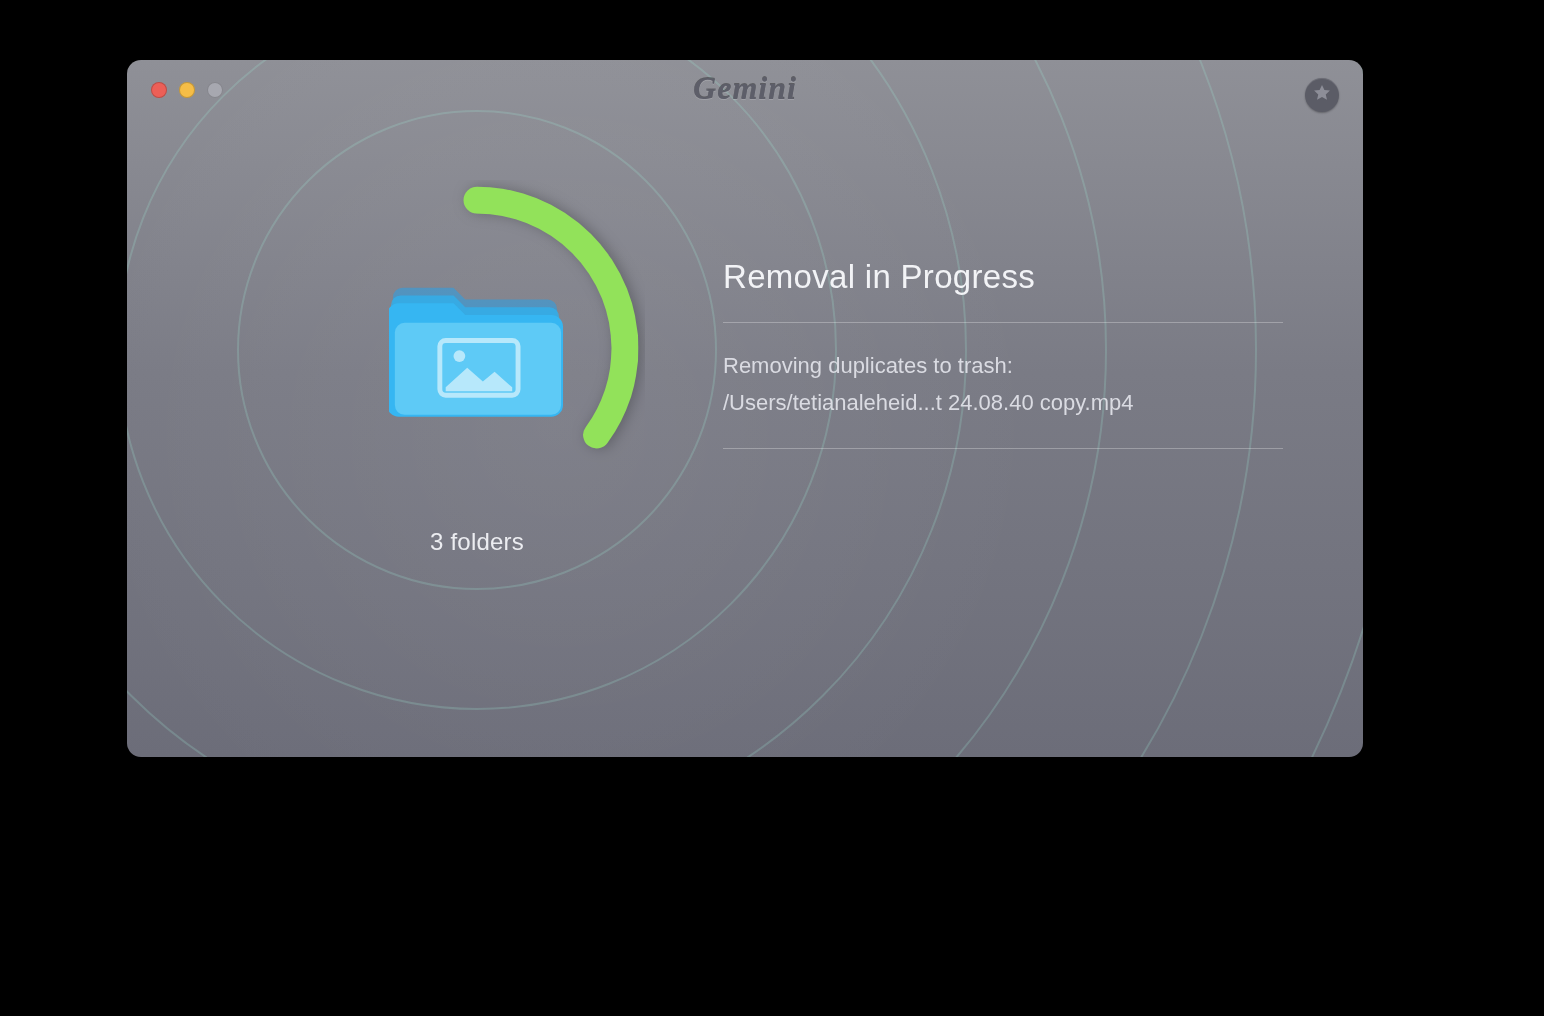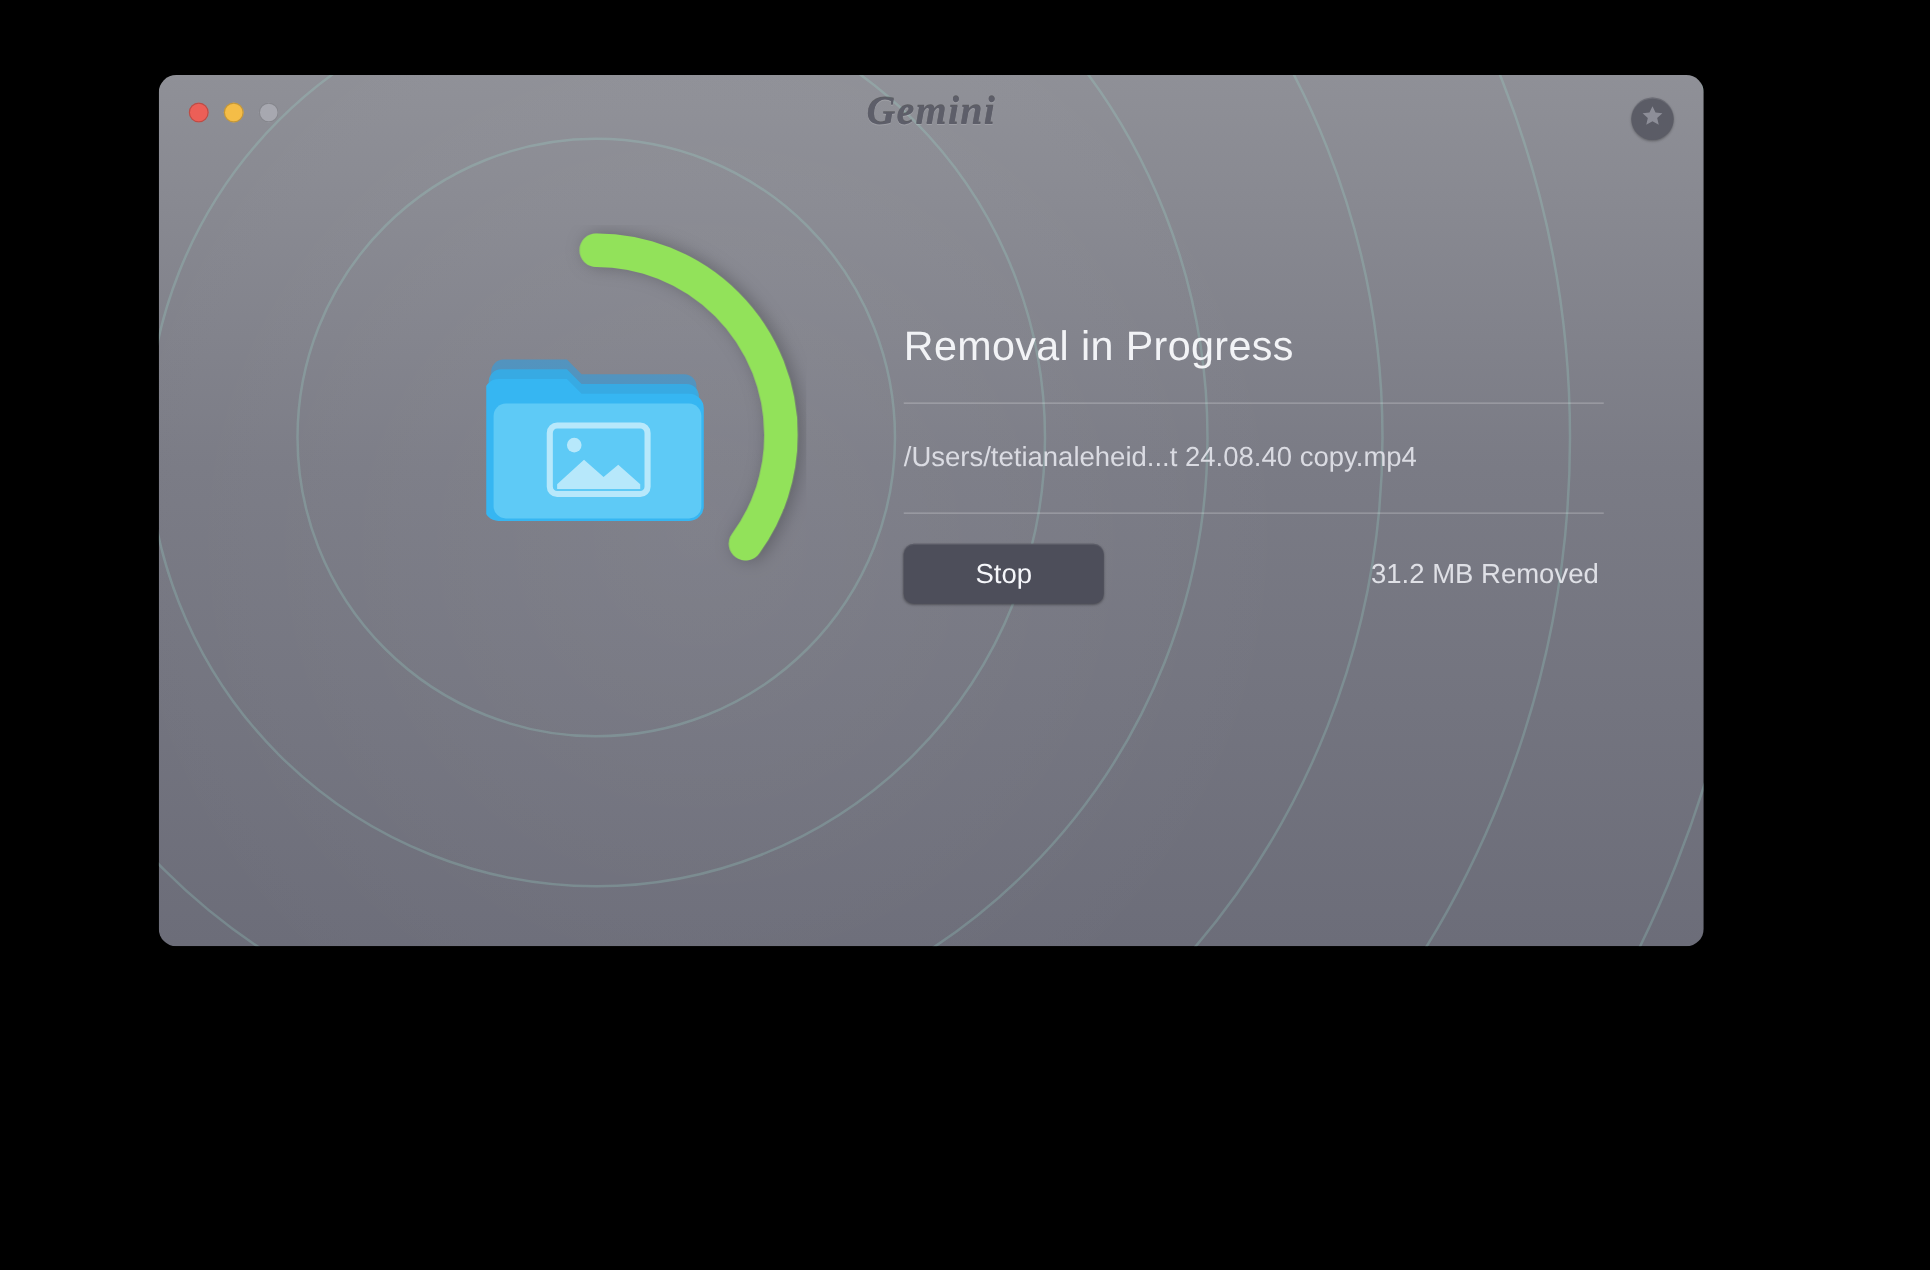--- a/index.html
+++ b/index.html
@@ -130,27 +130,25 @@
           </g>
 
           <path d="M10 32 h56 l12 12 h88 a12 12 0 0 1 12 12 v80 a12 12 0 0 1-12 12 H10 a12 12 0 0 1-12-12 V44 a12 12 0 0 1 12-12 z" fill="#36b6f2"></path>
           <rect x="6" y="52" width="170" height="94" rx="10" fill="#5ecaf6"></rect>
 
           <rect x="52" y="70" width="80" height="56" rx="6" fill="none" stroke="#b7e8fb" stroke-width="5"></rect>
           <circle cx="72" cy="86" r="6" fill="#b7e8fb"></circle>
           <path d="M58 118 l22 -20 l16 14 l12 -10 l18 16 v4 H58z" fill="#b7e8fb"></path>
         </svg>
       </div>
+      <div class="folders-label">3 folders</div>
     </div>
 
     <div class="right-area">
       <div class="title">Removal in Progress</div>
       <div class="divider"></div>
+      <div class="subtext">Removing duplicates to trash:</div>
       <div class="subtext">/Users/tetianaleheid...t 24.08.40 copy.mp4</div>
       <div class="divider"></div>
-      <div class="bottom-row">
-        <button class="stop-btn">Stop</button>
-        <div class="removed-text">31.2 MB Removed</div>
-      </div>
     </div>
 
   </div>
 </div>
 
 </body></html>

